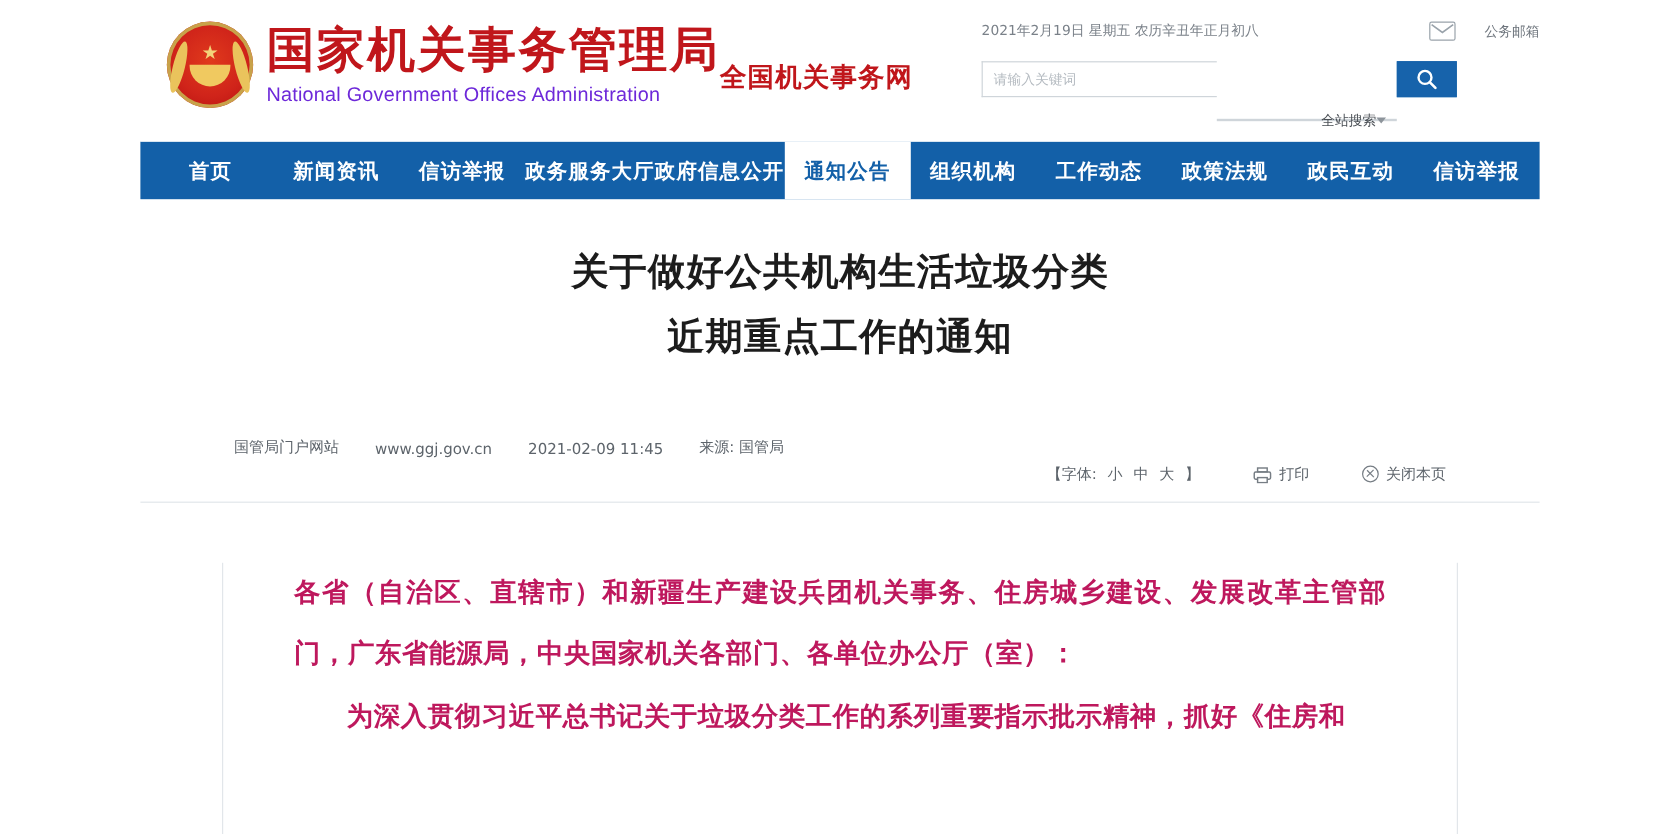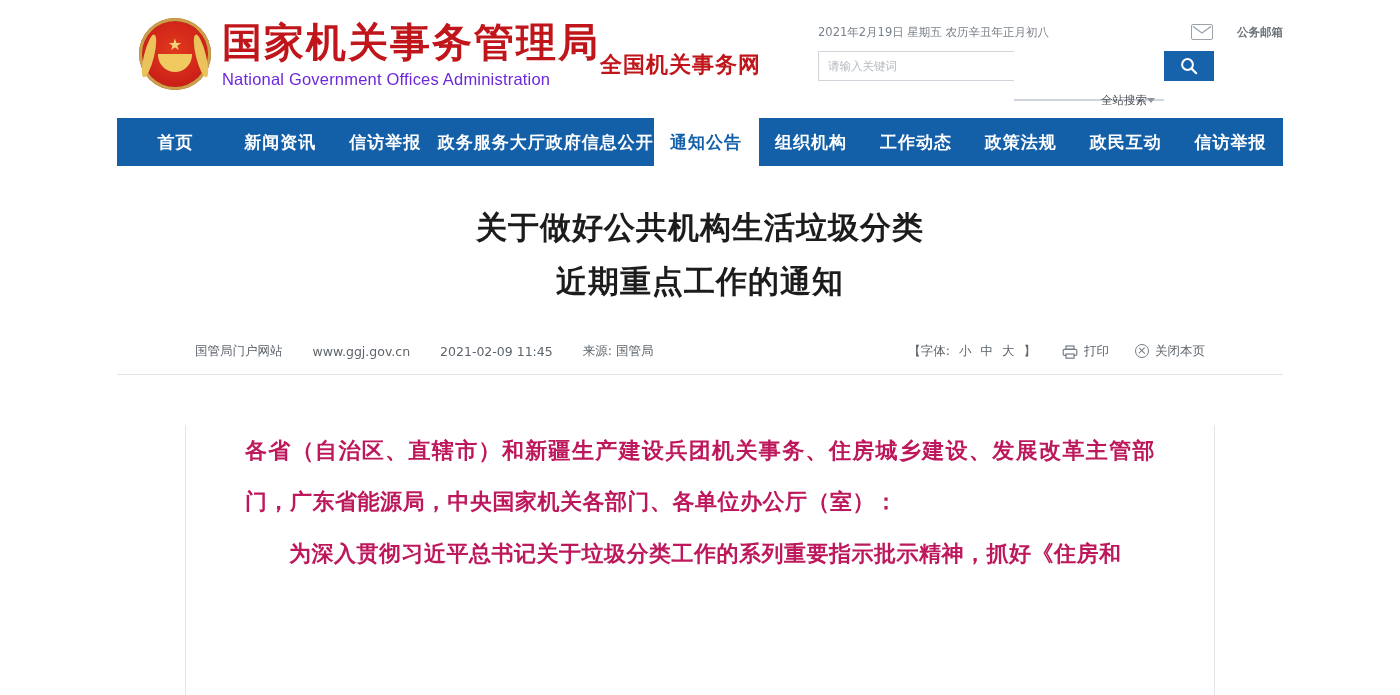--- a/index.html
+++ b/index.html
@@ -96,35 +96,34 @@
     white-space: nowrap;
   }
 
   .header-right {
     position: absolute;
     right: 0px; top: 18px;
     width: 465px;
   }
   .date-row {
     display: flex;
-    align-items: flex-end;
+    align-items: flex-start;
     justify-content: space-between;
     height: 22px;
   }
   .date-text {
     font-size: 11.5px;
     color: #7a8189;
     white-space: nowrap;
     font-family: "DejaVu Sans", "Liberation Sans", sans-serif;
   }
   .mail-box {
     display: flex;
     align-items: center;
     gap: 24px;
-    font-weight: bold;
   }
   .mail-icon {
     width: 22px; height: 16px;
     border: 1.5px solid #9aa3ab;
     border-radius: 2px;
     position: relative;
     background: #fff;
   }
   .mail-icon::before {
     content: "";
@@ -237,21 +236,21 @@
   .meta-row {
     margin-top: 34px;
     padding: 0 78px 0 78px;
     display: flex;
     align-items: center;
     font-size: 12.5px;
     color: #5d646b;
     font-family: "DejaVu Sans", "Liberation Sans", sans-serif;
   }
   .meta-left { display: flex; align-items: center; gap: 30px; }
-  .meta-right { margin-left: auto; display: flex; align-items: flex-end; gap: 26px; }
+  .meta-right { margin-left: auto; display: flex; align-items: flex-end; gap: 44px; margin-top: 44px; }
   .font-sizer { display: flex; align-items: center; gap: 9px; }
   .font-sizer .opt { cursor: pointer; }
   .icon-btn { display: flex; align-items: center; gap: 6px; cursor: pointer; }
   .print-ico {
     width: 16px; height: 13px;
     position: relative;
     display: inline-block;
   }
   .close-ico {
     width: 14px; height: 14px;

